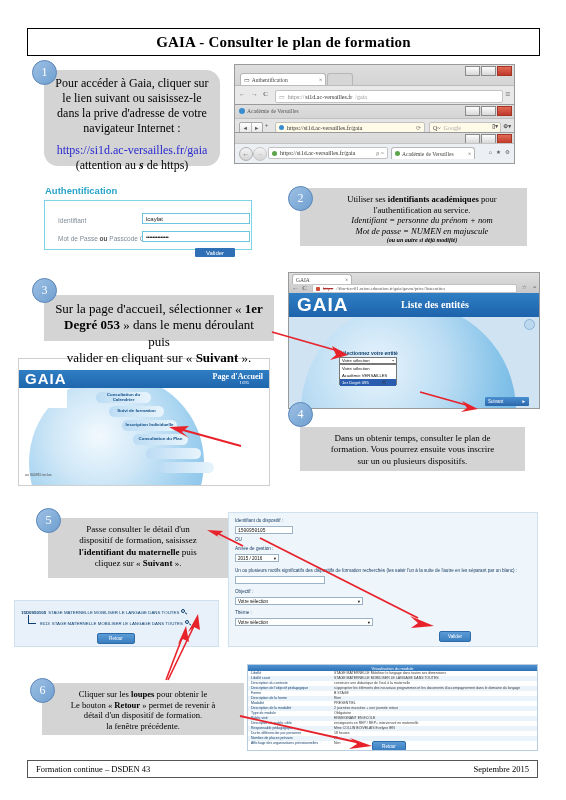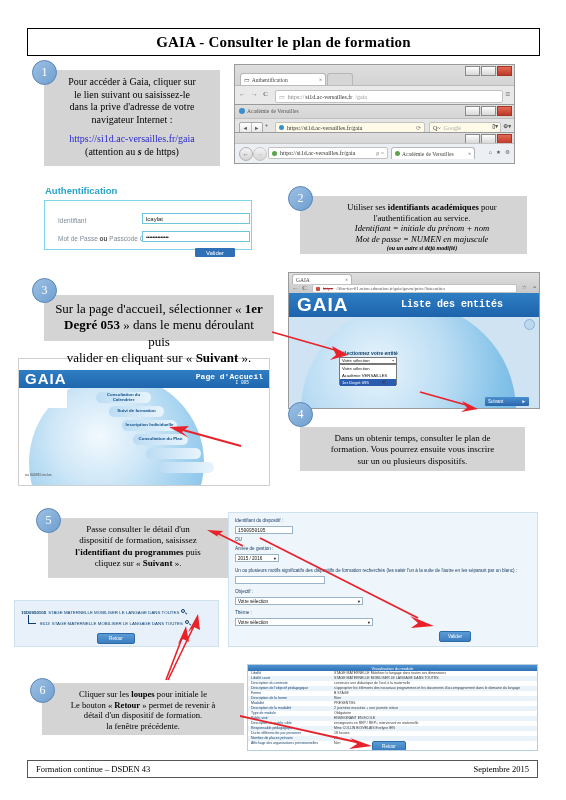--- a/index.html
+++ b/index.html
@@ -39,21 +39,21 @@
   .auth-title{color:#29a3c9;font-weight:bold;font-size:9.5px;font-family:"Liberation Sans",sans-serif;}
   .auth-box{position:absolute;border:1px solid #7fd4e8;background:#fff;box-sizing:border-box;}
   .auth-label{position:absolute;font-family:"Liberation Sans",sans-serif;font-size:6.5px;color:#7f8c98;}
   .auth-field{position:absolute;border:1px solid #6ec6de;background:#fff;box-sizing:border-box;font-family:"Liberation Sans",sans-serif;font-size:6px;color:#222;display:flex;align-items:center;padding-left:3px;}
   .btn-blue{position:absolute;background:#2f6fb5;color:#fff;font-family:"Liberation Sans",sans-serif;font-size:6px;display:flex;align-items:center;justify-content:center;border-radius:1px;}
 
   
   .gaia-ent{position:absolute;overflow:hidden;background:#cfe3f2;}
   .gaia-band{position:absolute;left:0;right:0;background:linear-gradient(#2f7ec4,#1d63ab);}
   .gaia-logo{font-family:"Liberation Sans",sans-serif;font-weight:bold;color:#fff;letter-spacing:1px;}
-  .gaia-sub{font-family:Liberation Mono, monospace;font-weight:bold;color:#ffffff;text-align:right;}
+  .gaia-sub{font-family:Liberation Serif, serif;font-weight:bold;color:#ffffff;text-align:right;}
   .globe{position:absolute;border-radius:50%;background:radial-gradient(circle at 35% 30%,#eaf5fd 0%,#b9dcf3 35%,#7fc0e8 62%,#4f9fd6 100%);opacity:.95;}
   .sel-title{position:absolute;font-family:"Liberation Sans",sans-serif;font-weight:bold;color:#103f6b;}
   .ddbox{position:absolute;background:#fff;border:1px solid #777;box-sizing:border-box;font-family:"Liberation Sans",sans-serif;color:#111;display:flex;align-items:center;justify-content:space-between;padding:0 2px;}
   .ddlist{position:absolute;background:#fff;border:1px solid #777;box-sizing:border-box;font-family:"Liberation Sans",sans-serif;}
   .ddlist div{padding-left:2px;color:#111;}
   .ddlist div.sel{background:#2a5db0;color:#fff;}
 
   .gaia-home{position:absolute;background:#fff;overflow:hidden;border:1px solid #cfcfcf;box-sizing:border-box;}
   .home-band{position:absolute;left:0;right:0;background:linear-gradient(#2f7ec4,#1f66ad);}
   .home-globe{position:absolute;border-radius:50%;background:radial-gradient(circle at 40% 35%,#f2f9fe 0%,#cfe7f7 30%,#9fd0ef 60%,#6fb3e2 100%);}
@@ -89,21 +89,21 @@
 </head>
 <body>
 
 <div class="page">
 
   <div class="title-box">
     <span>GAIA - Consulter le plan de formation</span>
   </div>
 
   <div class="step-num" style="left:32px;top:60px;">1</div>
-  <div class="note" style="left:44px;top:70px;width:176px;height:96px;font-size:10px;">
+  <div class="note" style="left:44px;top:70px;width:176px;height:96px;font-size:12px;border-radius:14px;">
     <div>Pour accéder à Gaia, cliquer sur</div>
     <div>le lien suivant ou saisissez-le</div>
     <div>dans la prive d'adresse de votre</div>
     <div>navigateur Internet :</div>
     <div style="height:7px;"></div>
     <div class="link">https://si1d.ac-versailles.fr/gaia</div>
     <div><span>(attention au </span><span class="i b">s</span><span> de https)</span></div>
   </div>
 
   <div class="win win-grad" style="left:234px;top:64px;width:281px;height:44px;">
@@ -188,24 +188,24 @@
     <div class="auth-title" style="position:absolute;left:5px;top:0px;">Authentification</div>
     <div class="auth-box" style="left:4px;top:15px;width:208px;height:50px;"></div>
     <div class="auth-label" style="left:18px;top:32px;">Identifiant</div>
     <div class="auth-label" style="left:18px;top:50px;"><span>Mot de Passe </span><span style="font-weight:bold;color:#555;">ou</span><span> Passcode OTP</span></div>
     <div class="auth-field" style="left:102px;top:28px;width:108px;height:11px;">lcaylat</div>
     <div class="auth-field" style="left:102px;top:46px;width:108px;height:11px;letter-spacing:-0.5px;">••••••••••••••</div>
     <div class="btn-blue" style="left:155px;top:63px;width:40px;height:9px;">Valider</div>
   </div>
 
   <div class="step-num" style="left:288px;top:186px;">2</div>
-  <div class="note" style="left:300px;top:196px;width:227px;height:58px;font-size:8.6px;padding-left:25px;">
+  <div class="note" style="left:300px;top:188px;width:227px;height:58px;font-size:8.6px;padding-left:25px;">
     <div><span>Utiliser ses </span><span class="b">identifiants académiques</span><span> pour</span></div>
     <div>l'authentification au service.</div>
-    <div class="i">Identifiant = initiale du prénom + nom</div>
+    <div class="i">Identifiant = personne du prénom + nom</div>
     <div class="i">Mot de passe = NUMEN en majuscule</div>
     <div class="small-it">(ou un autre si déjà modifié)</div>
   </div>
 
   <div class="step-num" style="left:32px;top:278px;">3</div>
   <div class="note" style="left:44px;top:295px;width:230px;height:46px;font-size:13px;">
     <div><span>Sur la page d'accueil, sélectionner « </span><span class="b"><span>1er</span></span></div>
     <div><span class="b">Degré 053</span><span> » dans le menu déroulant puis</span></div>
     <div><span>valider en cliquant sur « </span><span class="b">Suivant</span><span> ».</span></div>
   </div>
@@ -290,21 +290,21 @@
   <div class="note" style="left:300px;top:427px;width:225px;height:44px;font-size:9px;">
     <div>Dans un obtenir temps, consulter le plan de</div>
     <div>formation. Vous pourrez ensuite vous inscrire</div>
     <div>sur un ou plusieurs dispositifs.</div>
   </div>
 
   <div class="step-num" style="left:36px;top:508px;">5</div>
   <div class="note" style="left:48px;top:518px;width:180px;height:60px;font-size:9px;">
     <div>Passe consulter le détail d'un</div>
     <div>dispositif de formation, saisissez</div>
-    <div><span class="b">l'identifiant du programmes</span><span> puis</span></div>
+    <div><span class="b">l'identifiant du maternelle</span><span> puis</span></div>
     <div><span>cliquez sur « </span><span class="b">Suivant</span><span> ».</span></div>
   </div>
 
   <div class="form-panel" style="left:228px;top:512px;width:310px;height:135px;">
     <div class="fl" style="left:6px;top:5px;">Identifiant du dispositif :</div>
     <div class="fi" style="left:6px;top:13px;width:58px;height:8px;">1500950105</div>
     <div class="fl" style="left:6px;top:24px;">OU</div>
     <div class="fl" style="left:6px;top:33px;">Année de gestion :</div>
     <div class="fsel" style="left:6px;top:41px;width:44px;height:8px;">
       <span>2015 / 2016</span>
@@ -352,21 +352,21 @@
 
   <svg class="arrow" style="left:96px;top:612px;width:110px;height:72px;" viewBox="0 0 110 72">
     <line x1="72" y1="68" x2="98" y2="14" stroke="#e8222a" stroke-width="1.6"></line>
     <polygon points="102,2 92,20 98,15 104,18" fill="#e8222a"></polygon>
     <line x1="70" y1="68" x2="86" y2="26" stroke="#e8222a" stroke-width="1.6"></line>
     <polygon points="90,14 82,32 87,27 93,30" fill="#e8222a"></polygon>
   </svg>
 
   <div class="step-num" style="left:30px;top:678px;">6</div>
   <div class="note" style="left:42px;top:683px;width:202px;height:52px;font-size:8.6px;">
-    <div><span>Cliquer sur les </span><span class="b">loupes</span><span> pour initiale le</span></div>
+    <div><span>Cliquer sur les </span><span class="b">loupes</span><span> pour obtenir le</span></div>
     <div><span>Le bouton « </span><span class="b">Retour</span><span> » permet de revenir à</span></div>
     <div>détail d'un dispositif de formation.</div>
     <div>la fenêtre précédente.</div>
   </div>
 
   <div class="detail" style="left:247px;top:664px;width:291px;height:87px;">
     <div class="detail-head" style="top:0;height:6px;">Visualisation du module</div>
     <div id="detail-rows" style="position:absolute;left:0;right:0;top:6px;">
         <div class="drow" style="position: relative;">
           <div class="k">Libellé</div>

